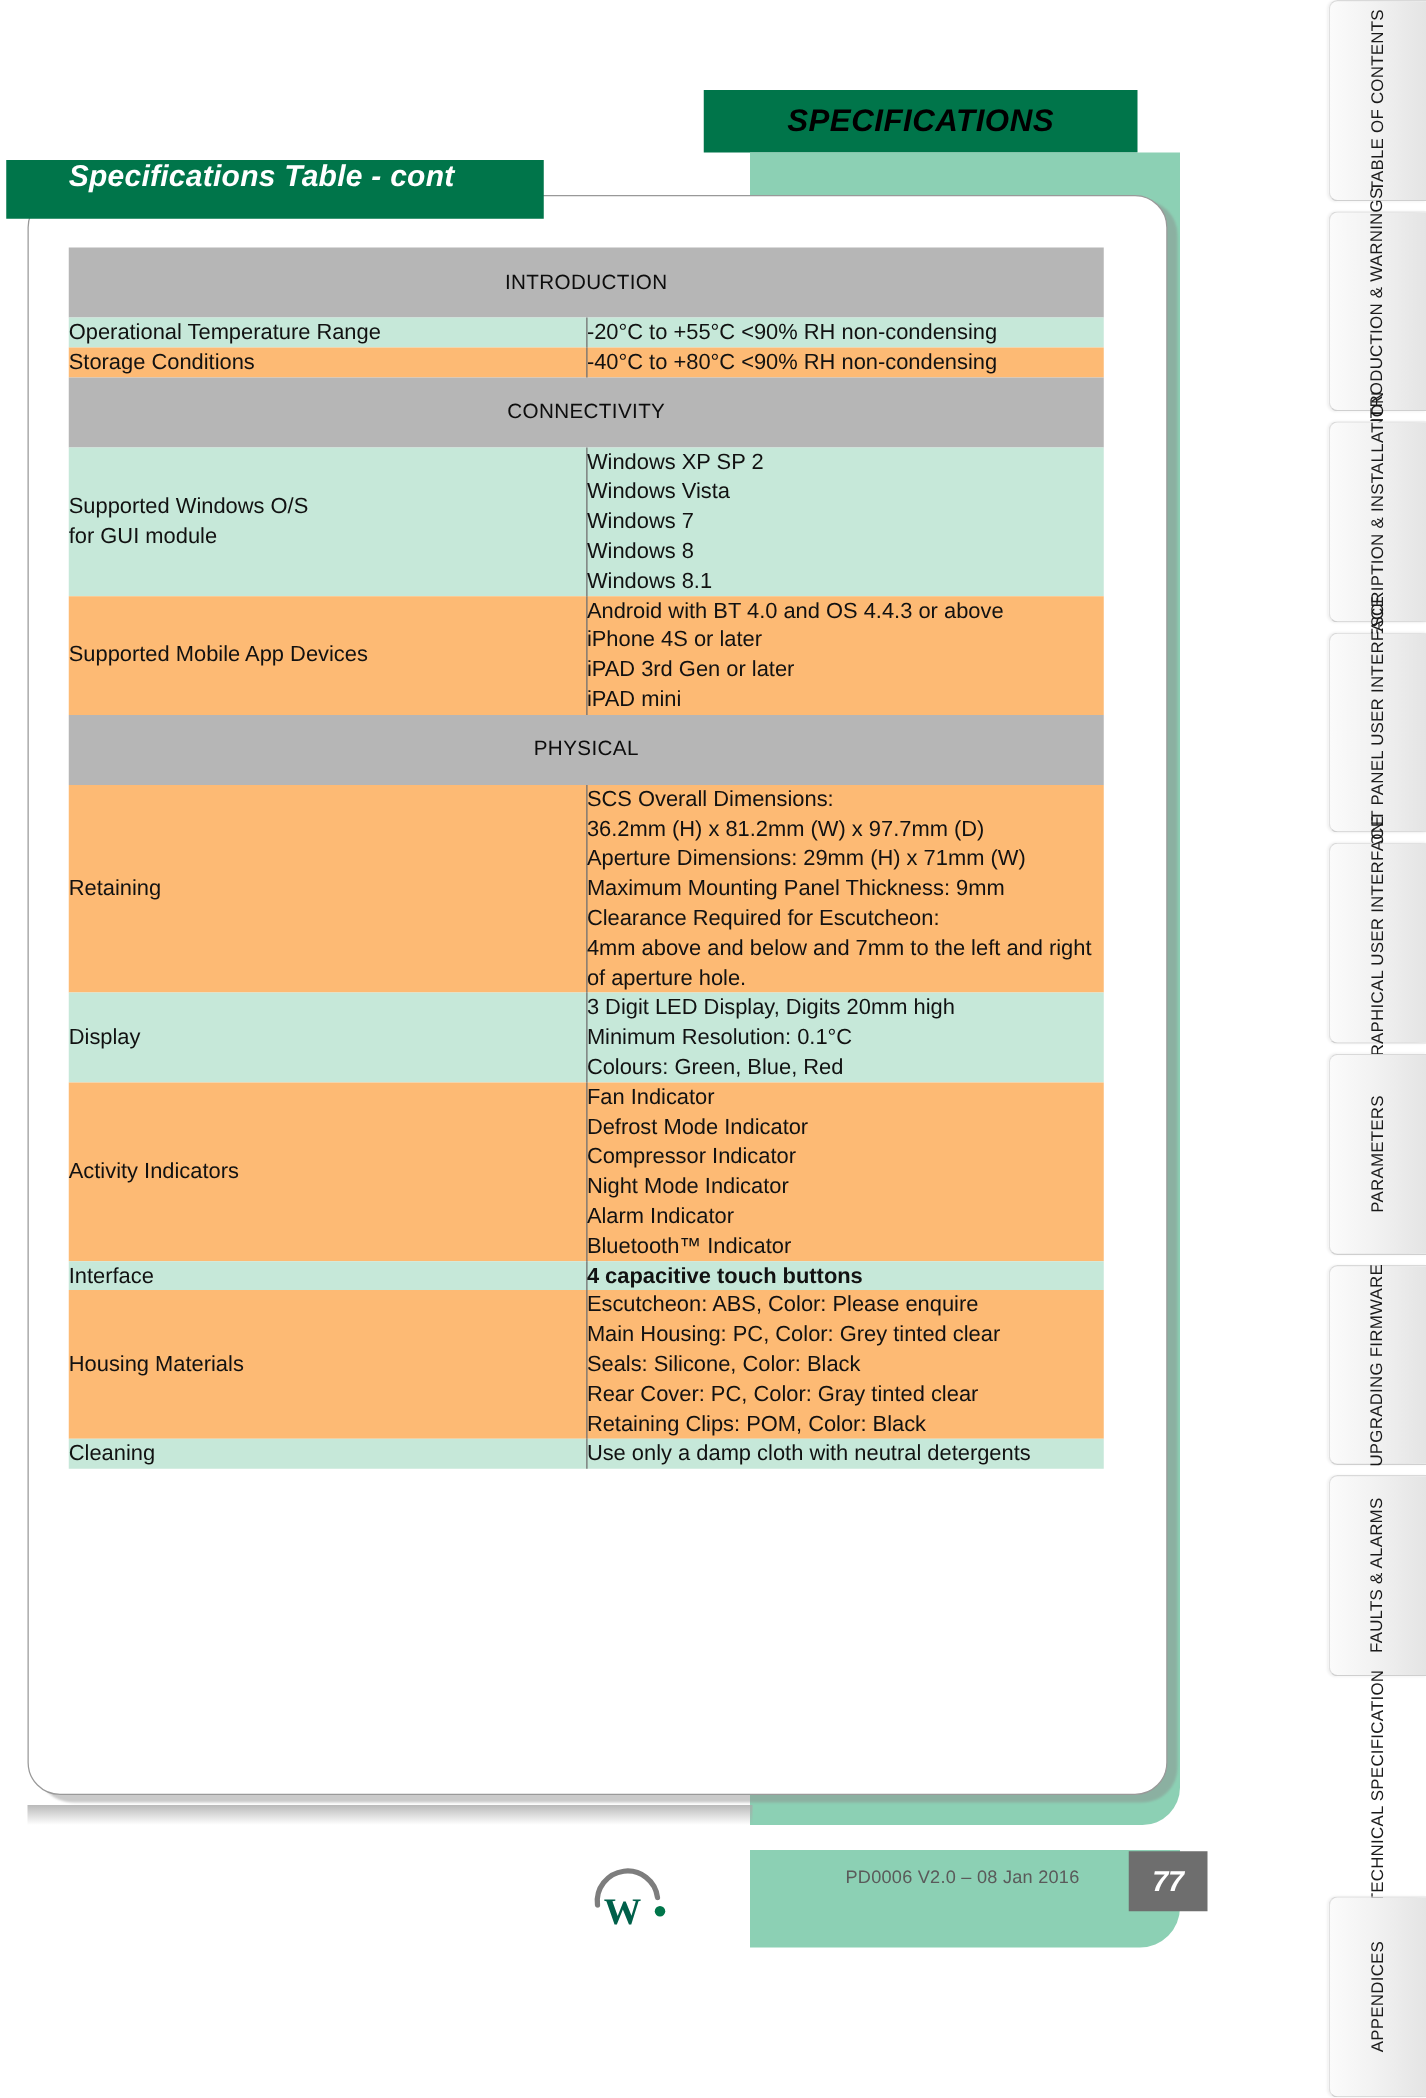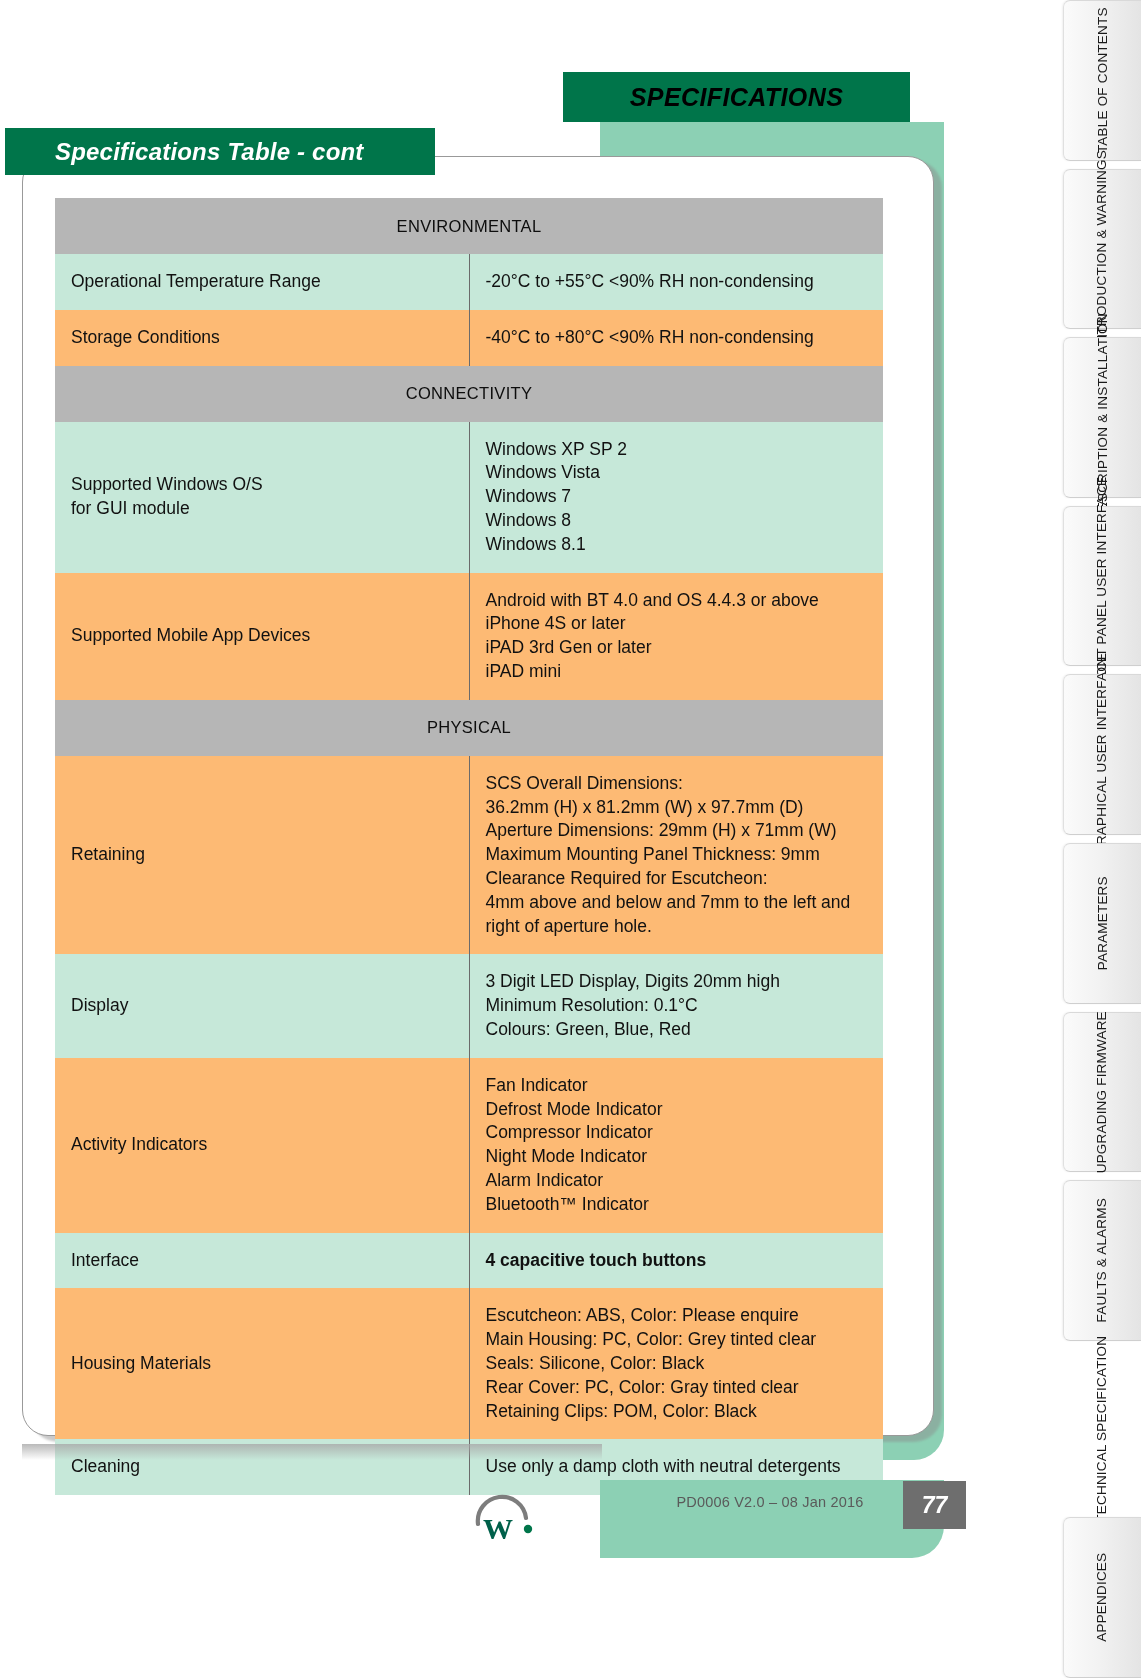--- a/index.html
+++ b/index.html
@@ -117,21 +117,20 @@
 
   
   .page-title-tab {
     position: absolute;
     left: 5px;
     top: 128px;
     width: 430px;
     height: 47px;
     background: #00754a;
     display: flex;
-    align-items: center;
     z-index: 5;
   }
   .page-title-text {
     color: #ffffff;
     font-size: 24px;
     font-weight: bold;
     font-style: italic;
     padding-left: 50px;
     letter-spacing: 0.2px;
   }
@@ -140,21 +139,21 @@
   .spec-table {
     position: absolute;
     left: 55px;
     top: 198px;
     width: 828px;
     border-collapse: collapse;
     table-layout: fixed;
   }
   .spec-table td {
     vertical-align: middle;
-    padding: 16px;
+    padding: 0;
   }
   .sec-head td {
     background: #b6b6b6;
     text-align: center;
     font-size: 16.5px;
     letter-spacing: 0.3px;
     color: #0d0d0d;
     height: 44px;
     padding: 6px 0;
   }
@@ -291,21 +290,21 @@
 <div class="panel-shadow"></div>
 <div class="panel"></div>
 
 <div class="page-title-tab">
   <span class="page-title-text">Specifications Table - cont</span>
 </div>
 
 <table class="spec-table">
   <tbody>
       <tr class="sec-head">
-        <td colspan="2">ENVIRONMENTAL</td>
+        <td colspan="2">INTRODUCTION</td>
       </tr>
       <tr class="shade">
         <td class="row-label" style="white-space: pre-line;">Operational Temperature Range</td>
         <td class="row-value indent" style="white-space: pre-line;">-20°C to +55°C &lt;90% RH non-condensing</td>
       </tr>
       <tr class="plain">
         <td class="row-label" style="white-space: pre-line;">Storage Conditions</td>
         <td class="row-value indent" style="white-space: pre-line;">-40°C to +80°C &lt;90% RH non-condensing</td>
       </tr>
       <tr class="sec-head">

